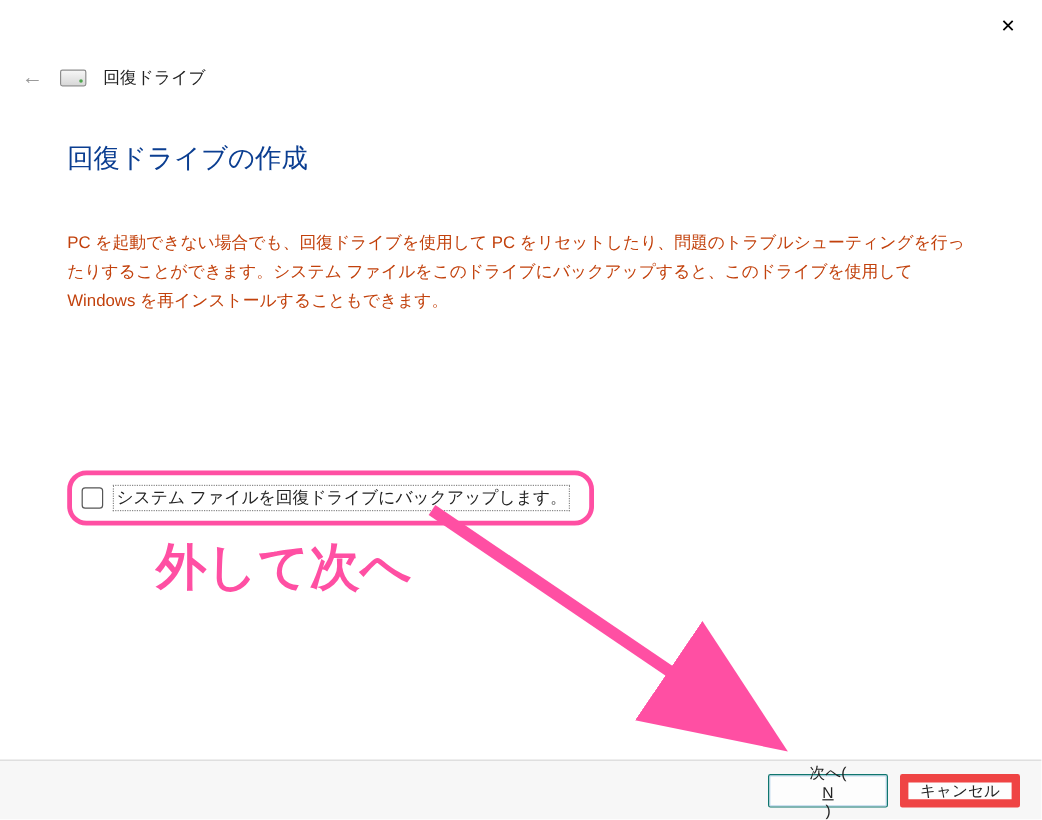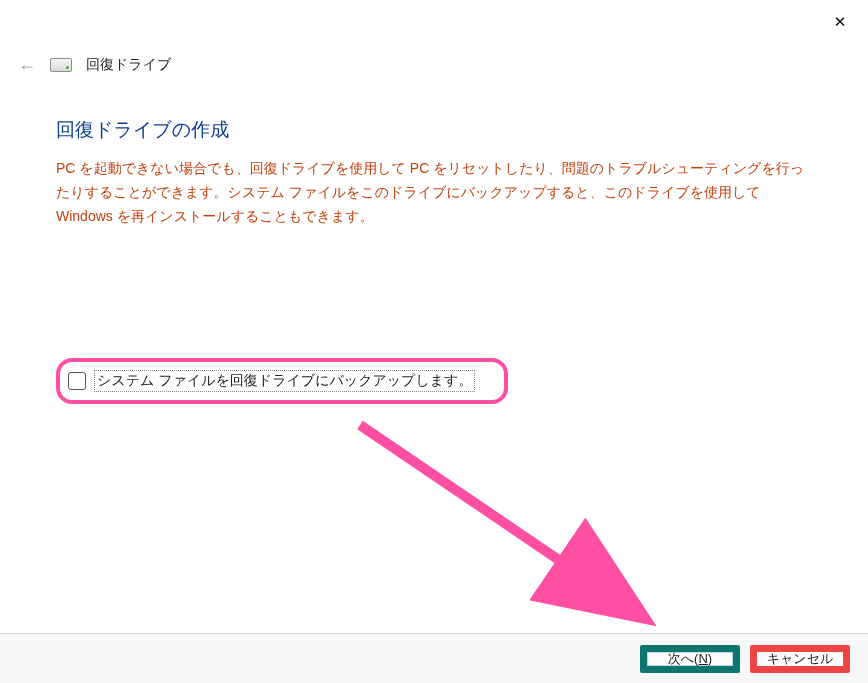--- a/index.html
+++ b/index.html
@@ -58,37 +58,37 @@
       border-radius: 50%;
     }
     .window-title {
       font-size: 14px;
       color: #222;
     }
     .content {
       padding: 42px 56px 0 56px;
     }
     .heading {
-      font-size: 19px;
+      font-size: 22px;
       color: #0b3e91;
       font-weight: 400;
-      margin-bottom: 14px;
+      margin-bottom: 44px;
     }
     .description {
       font-size: 14px;
       color: #c2410c;
       line-height: 1.7;
       margin-bottom: 130px;
     }
     .checkbox-highlight {
       display: inline-flex;
       align-items: center;
       border: 4px solid #ff4fa3;
       border-radius: 16px;
-      padding: 8px 29px 8px 8px;
+      padding: 8px 16px 8px 8px;
       gap: 8px;
     }
     .checkbox {
       width: 18px;
       height: 18px;
       border: 1.5px solid #555;
       border-radius: 3px;
       background: #fff;
     }
     .checkbox-label {
@@ -133,22 +133,23 @@
       background: #fdfdfd;
       font-size: 13px;
       color: #222;
       display: flex;
       align-items: center;
       justify-content: center;
       cursor: pointer;
       border-radius: 2px;
     }
     .btn-primary {
-      border: 7px solid #0f766e;
+      border: 1px solid #0f766e;
       box-shadow: inset 0 0 0 1px rgba(0,103,192,0.25);
+      flex-direction: column;
     }
     .underline { text-decoration: underline; }
   </style>
 </head>
 <body>
 
 <div class="titlebar">
   <div class="close-btn">
     <span>✕</span>
   </div>
@@ -164,20 +165,21 @@
   <h1 class="heading">回復ドライブの作成</h1>
   <p class="description">PC を起動できない場合でも、回復ドライブを使用して PC をリセットしたり、問題のトラブルシューティングを行ったりすることができます。システム ファイルをこのドライブにバックアップすると、このドライブを使用して Windows を再インストールすることもできます。</p>
 
   <div class="checkbox-highlight">
     <div class="checkbox"></div>
     <span class="checkbox-label">システム ファイルを回復ドライブにバックアップします。</span>
   </div>
 </div>
 
 <div class="annotation-text">
+  <div>外して次へ</div>
 </div>
 
 <svg class="arrow-svg" width="340" height="230">
   <defs>
     <marker id="arrowhead" markerWidth="12" markerHeight="10" refX="10" refY="5" orient="auto">
       <polygon points="0 0, 12 5, 0 10" fill="#ff4fa3"></polygon>
     </marker>
   </defs>
   <line x1="10" y1="10" x2="290" y2="200" stroke="#ff4fa3" stroke-width="10" marker-end="url(#arrowhead)"></line>
 </svg>

